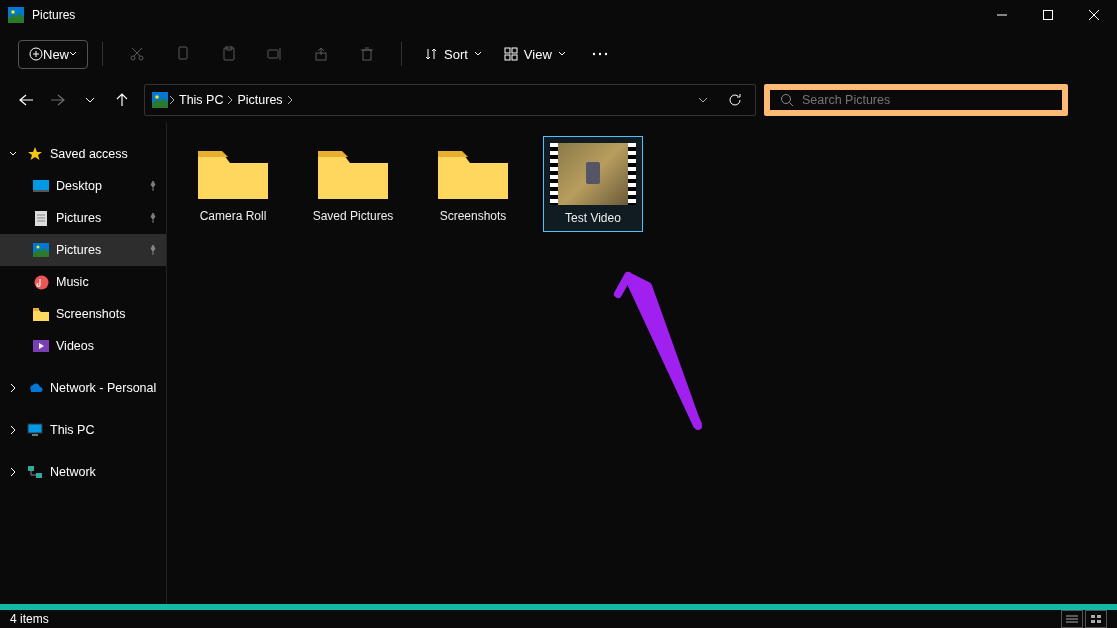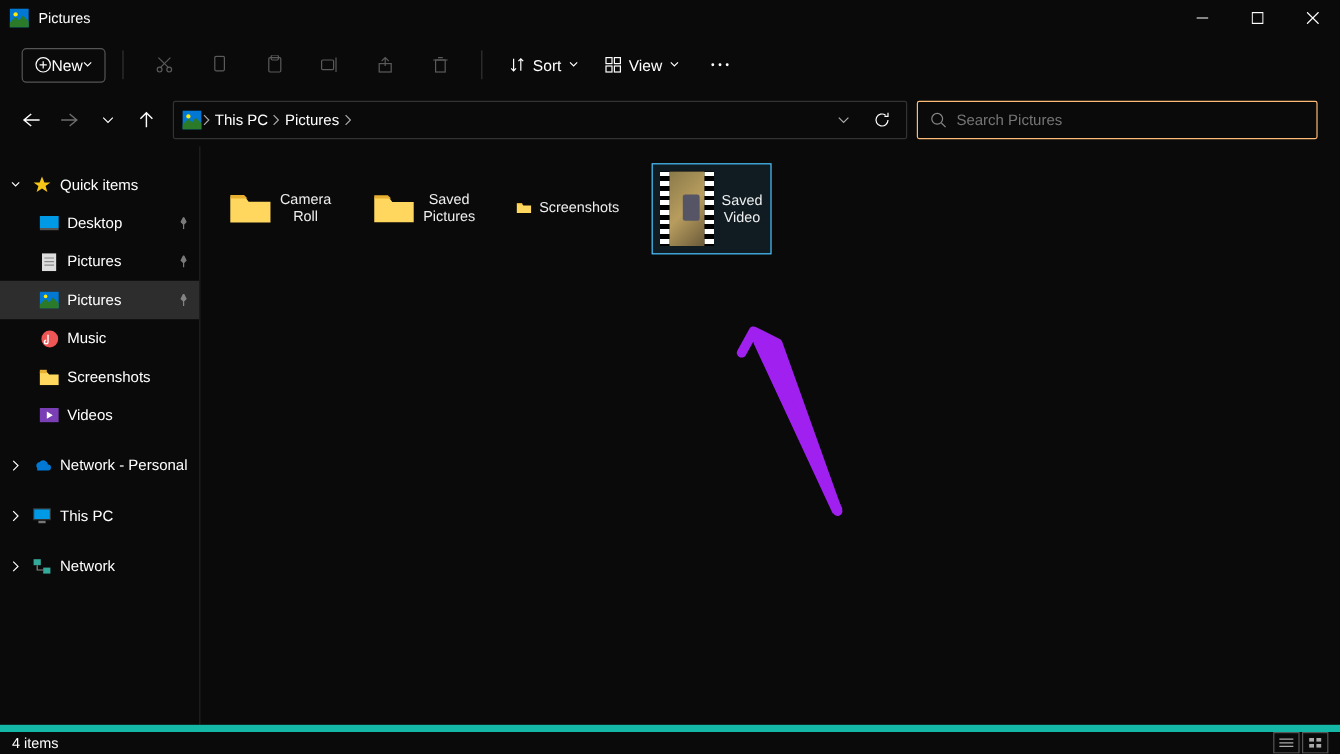--- a/index.html
+++ b/index.html
@@ -20,35 +20,35 @@
 .tb-icon-btn { width: 40px; height: 36px; display: flex; align-items: center; justify-content: center; cursor: pointer; opacity: 0.5; }
 .tb-text-btn { display: flex; align-items: center; gap: 6px; padding: 6px 8px; font-size: 13px; cursor: pointer; }
 
 
 .nav-bar { height: 44px; display: flex; align-items: center; padding: 0 12px; gap: 8px; }
 .nav-arrows { display: flex; gap: 4px; align-items: center; }
 .nav-arrow-btn { width: 28px; height: 28px; display: flex; align-items: center; justify-content: center; cursor: pointer; }
 .address-bar { flex: 1; height: 32px; border: 1px solid #333; display: flex; align-items: center; padding: 0 6px; border-radius: 2px; max-width: 612px; }
 .crumb { display: flex; align-items: center; gap: 4px; padding: 2px 4px; font-size: 12.5px; cursor: pointer; }
 .addr-right { margin-left: auto; display: flex; gap: 4px; }
-.search-bar { width: 334px; height: 32px; border: 1px solid #fdba74; display: flex; align-items: center; padding: 0 10px; gap: 8px; border-radius: 2px; }
+.search-bar { width: 304px; height: 32px; border: 6px solid #fdba74; display: flex; align-items: center; padding: 0 10px; gap: 8px; border-radius: 2px; }
 .search-input { background: transparent; border: none; color: #aaa; font-size: 12.5px; outline: none; flex: 1; }
 
 
 .body { display: flex; height: calc(628px - 30px - 48px - 44px - 24px); }
 .sidebar { width: 167px; padding-top: 16px; overflow: hidden; border-right: 1px solid #222; }
 .sb-row { display: flex; align-items: center; height: 32px; padding-left: 6px; font-size: 12.5px; cursor: pointer; gap: 6px; position: relative; }
 .sb-row.active { background: #2d2d2d; }
 .sb-row.child { padding-left: 32px; }
 .sb-row .pin { position: absolute; right: 8px; opacity: 0.7; }
 .sb-chevron { width: 14px; display: flex; justify-content: center; }
 .sb-ico { width: 18px; height: 18px; display: flex; align-items: center; justify-content: center; }
 
 .content { flex: 1; padding: 14px 16px; display: flex; align-items: flex-start; gap: 20px; }
-.item { width: 100px; display: flex; flex-direction: row; align-items: center; gap: 6px; padding: 6px; border: 1px solid transparent; cursor: pointer; justify-content: flex-end; }
+.item { width: 100px; display: flex; flex-direction: column; align-items: center; gap: 6px; padding: 6px; border: 1px solid transparent; cursor: pointer; justify-content: flex-end; }
 .item.selected { border: 1px solid #4cc2ff; background: rgba(76,194,255,0.1); }
 .item-label { font-size: 12px; text-align: center; color: #eee; }
 .folder-ico { width: 78px; height: 60px; }
 .video-thumb { width: 86px; height: 62px; background: #000; display: flex; }
 .film-edge { width: 8px; background: repeating-linear-gradient(to bottom, #fff 0 4px, #000 4px 8px); }
 .video-center { flex: 1; background: linear-gradient(135deg,#8a7a4a,#b89d5e,#6a5a3a); position: relative; }
 .video-center::after { content:''; position:absolute; left:40%; top:30%; width:14px; height:22px; background:#556; border-radius:2px; }
 
 
 .status-bar { position: absolute; bottom: 0; left: 0; right: 0; height: 24px; display: flex; align-items: center; padding: 0 10px; font-size: 12px; border-top: 6px solid #14b8a6; justify-content: space-between; }
@@ -247,21 +247,21 @@
       <span class="sb-chevron">
           <svg width="8" height="8">
             <path d="M1 2 L4 5 L7 2" fill="none" stroke="#fff"></path>
           </svg>
         </span>
       <span class="sb-ico">
           <svg width="16" height="16">
             <path d="M8 1 L10 6 L15 6 L11 9 L12.5 14 L8 11 L3.5 14 L5 9 L1 6 L6 6 Z" fill="#f5c518"></path>
           </svg>
         </span>
-      <span>Quick items</span>
+      <span>Saved access</span>
     </div>
     <div class="sb-row child">
       <span class="sb-ico">
           <svg width="16" height="12">
             <rect width="16" height="10" fill="#0099e5"></rect>
             <rect y="10" width="16" height="2" fill="#555"></rect>
           </svg>
         </span>
       <span>Desktop</span>
       <span class="pin">
@@ -396,21 +396,21 @@
           <path d="M4 8 H28 L34 14 H4 Z" fill="#e8b030"></path>
         </svg>
       <span class="item-label">Screenshots</span>
     </div>
     <div class="item selected">
       <div class="video-thumb">
         <div class="film-edge"></div>
         <div class="video-center"></div>
         <div class="film-edge"></div>
       </div>
-      <span class="item-label">Saved Video</span>
+      <span class="item-label">Test Video</span>
     </div>
   </div>
 </div>
 
 <div class="status-bar">
   <span>4 items</span>
   <div class="status-right">
     <div class="view-toggle">
         <svg width="12" height="10">
           <line x1="0" y1="2" x2="12" y2="2" stroke="#aaa"></line>

